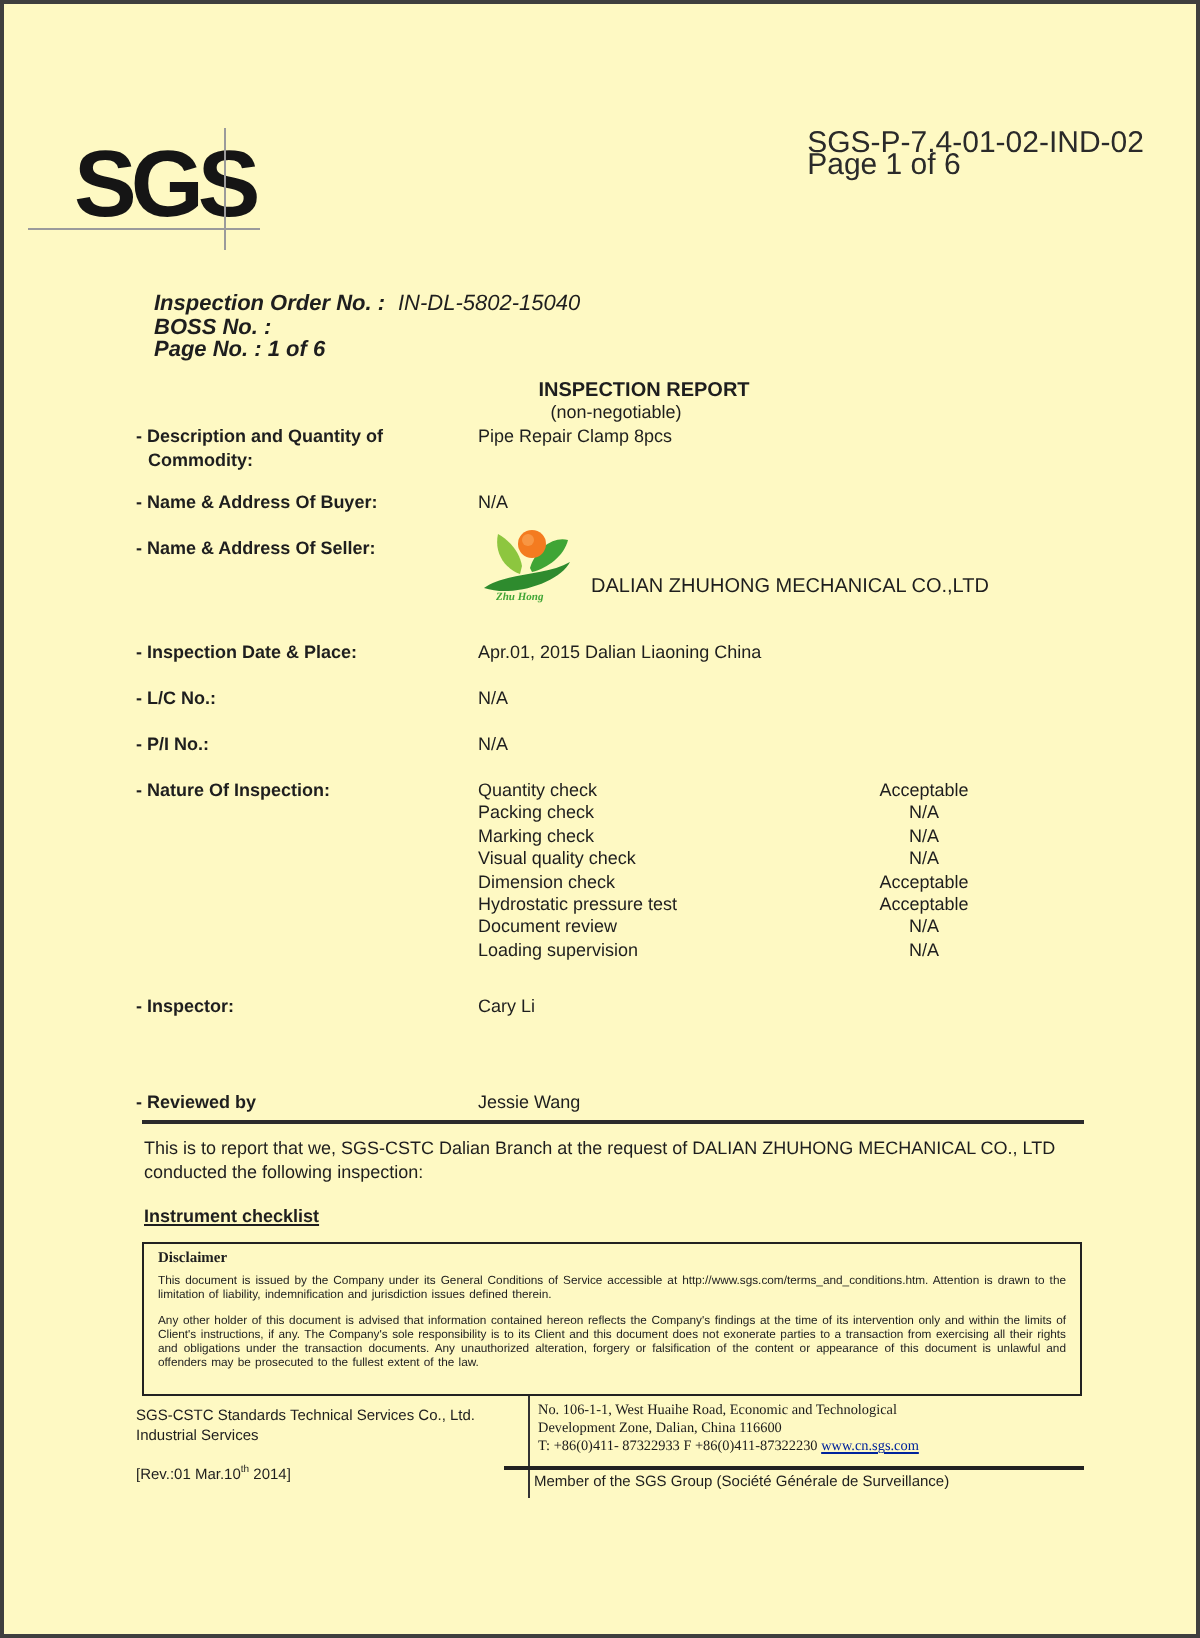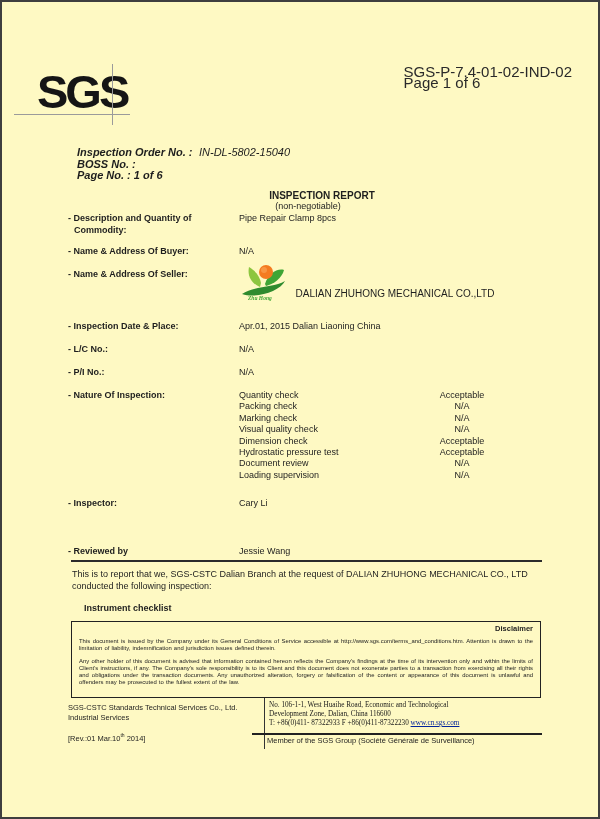--- a/index.html
+++ b/index.html
@@ -48,29 +48,29 @@
   
   .nat-table { position:absolute; left:171px; top:0; width:290px; }
   .nat-row { display:flex; line-height:11.4px; }
   .nat-item { width:173px; }
   .nat-comment { width:100px; text-align:center; }
   .nat-row.header .nat-item { text-align:left; padding-left:28px; }
 
   .sep-rule { position:absolute; left:69px; top:558px; width:471px; height:2px; background:#2b2b2b; }
 
   .statement { position:absolute; left:70px; top:567px; width:472px; font-size:9px; line-height:11.5px; }
-  .instrument { position:absolute; left:82px; top:601px; font-size:9px; font-weight:bold; }
+  .instrument { position:absolute; left:70px; top:601px; font-size:9px; font-weight:bold; text-decoration:underline; }
 
   
   .disclaimer-box {
     position:absolute; left:69px; top:619px; width:470px; height:77px;
     border:1.5px solid #222; padding:2px 7px 2px 7px;
   }
   .disclaimer-title {
-    text-align:right; font-family:Liberation Sans, sans-serif; font-weight:bold;
+    text-align:left; font-family:Liberation Serif, serif; font-weight:bold;
     font-size:7.5px; line-height:9px;
   }
   .disclaimer-p {
     font-size:5.9px; line-height:7.3px; text-align:justify; color:#222;
     margin-top:5px; word-spacing:0.5px;
   }
 
   
   .footer-vline { position:absolute; left:262px; top:696px; width:1px; height:51px; background:#333; }
   .footer-left { position:absolute; left:66px; top:701px; width:190px; font-size:7.5px; line-height:9.5px; }

